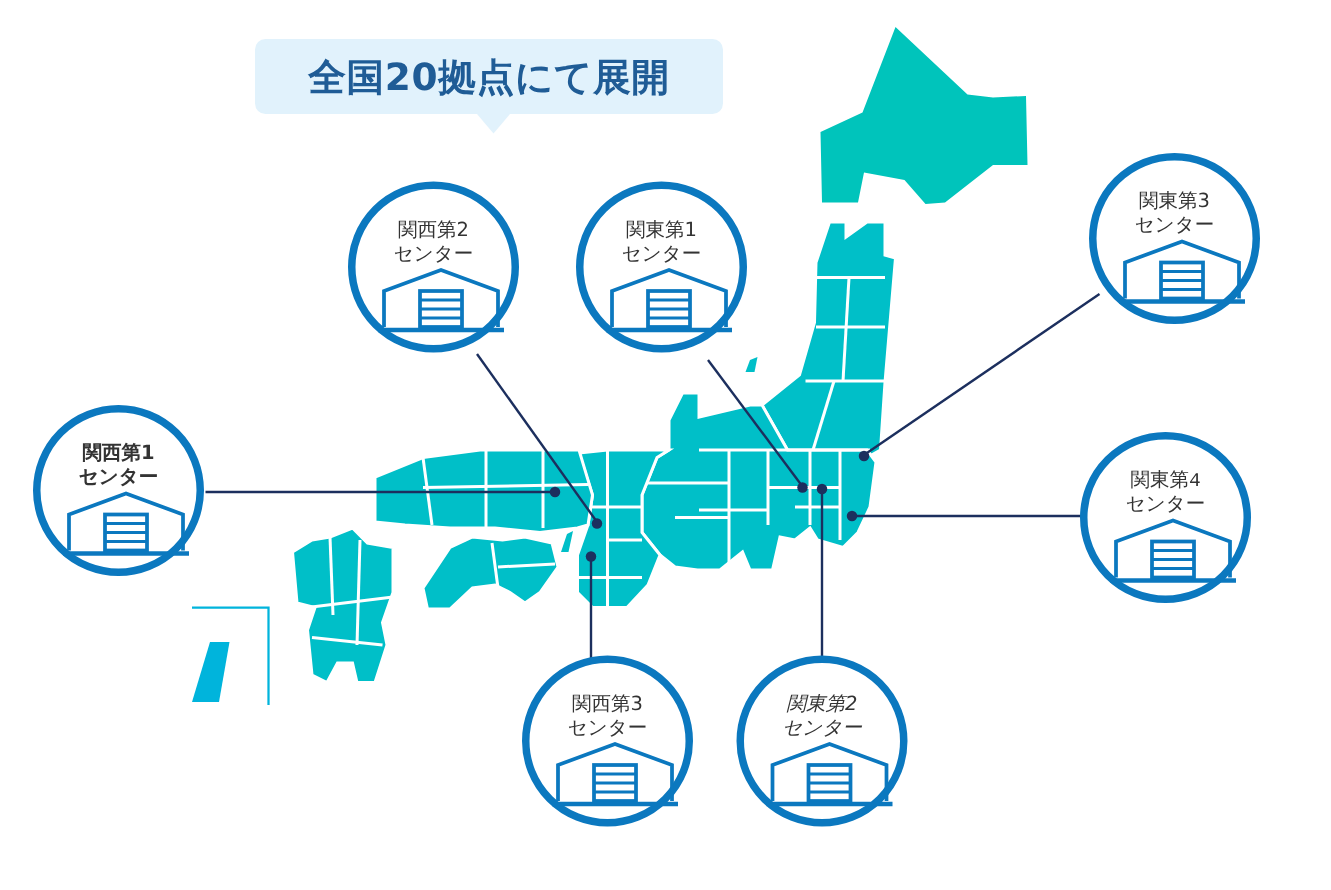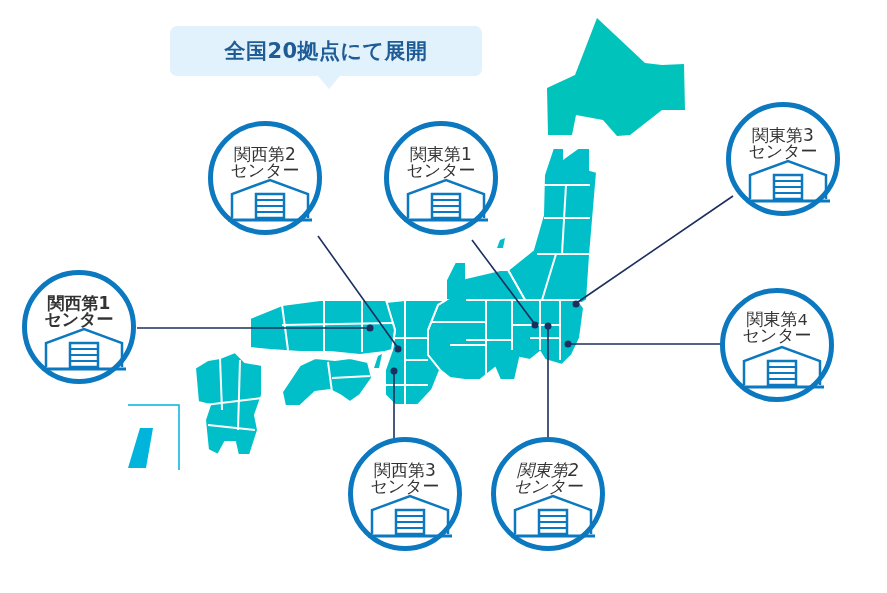--- a/index.html
+++ b/index.html
@@ -8,28 +8,28 @@
   .bubble {
     position:absolute; left:170px; top:26px; width:312px; height:50px;
     background:#e1f2fc; border-radius:7px;
     display:flex; align-items:center; justify-content:center;
   }
   .bubble::after {
     content:""; position:absolute; left:148px; bottom:-13px;
     border-left:11px solid transparent; border-right:11px solid transparent;
     border-top:13px solid #e1f2fc;
   }
-  .bubble-text { color:#1f5c96; font-weight:bold; font-size:21px; letter-spacing:0.5px; }
+  .bubble-text { color:#1f5c96; font-weight:bold; font-size:25px; letter-spacing:0.5px; }
   .center {
     position:absolute; width:114px; height:114px; border-radius:50%;
     box-sizing:border-box; border:5px solid #0b78bf; background:#fff;
   }
   .center-label {
     position:absolute; left:0; right:0; top:20px; text-align:center;
-    font-size:17px; line-height:16px; color:#333; 
+    font-size:13px; line-height:16px; color:#333; 
   }
   .center-label span { display:block; }
   .warehouse { position:absolute; left:15px; top:50px; width:84px; height:46px; }
 </style>
 </head>
 <body>
 
 <svg id="map-svg" viewBox="0 0 887 593" xmlns="http://www.w3.org/2000/svg">
 
   <g>
@@ -106,21 +106,21 @@
     <circle cx="548" cy="326" r="3.5"></circle>
     <circle cx="576" cy="304" r="3.5"></circle>
     <circle cx="568" cy="344" r="3.5"></circle>
   </g>
 </svg>
 
 <div class="bubble">
   <span class="bubble-text">全国20拠点にて展開</span>
 </div>
 
-<div class="center" style="left:208px;top:121px;">
+<div class="center" style="left:232px;top:121px;">
   <div class="center-label">
       <span>関西第2</span>
       <span>センター</span>
     </div>
   <svg class="warehouse" viewBox="0 0 84 46">
       <polyline points="4,42 4,18 42,4 80,18 80,42" fill="none" stroke="#0b78bf" stroke-width="2.5"></polyline>
       <rect x="28" y="18" width="28" height="24" fill="#fff" stroke="#0b78bf" stroke-width="2.5"></rect>
       <line x1="28" y1="24" x2="56" y2="24" stroke="#0b78bf" stroke-width="2"></line>
       <line x1="28" y1="30" x2="56" y2="30" stroke="#0b78bf" stroke-width="2"></line>
       <line x1="28" y1="36" x2="56" y2="36" stroke="#0b78bf" stroke-width="2"></line>

